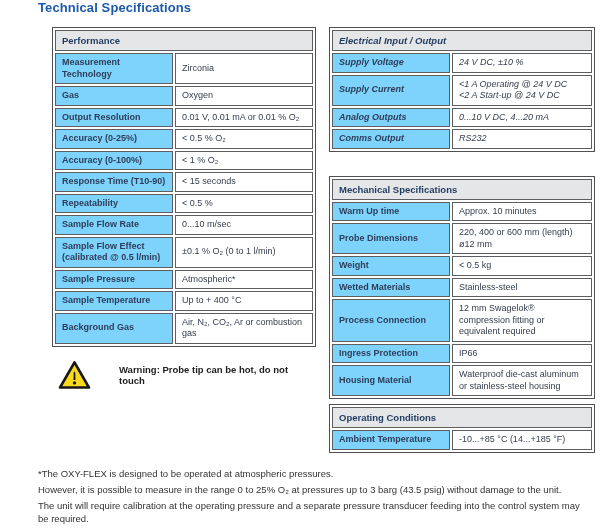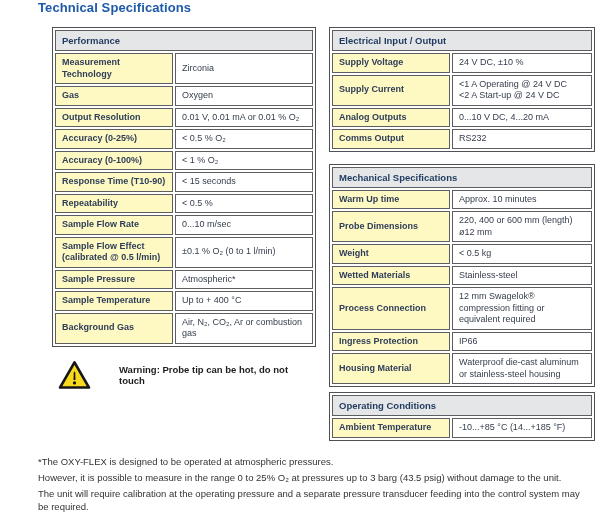--- a/index.html
+++ b/index.html
@@ -49,31 +49,31 @@
   }
   table.spec td {
     font-size: 9px;
     line-height: 1.28;
     padding: 3px 6px;
     border: 1px solid #5d5e62;
     vertical-align: middle;
     height: 18px;
   }
   table.spec td.label {
-    background: #fef9c3;
+    background: #7dd3fc;
     color: #2e3d58;
     font-weight: bold;
     width: 118px;
   }
   table.spec td.value {
     background: #ffffff;
     color: #38404e;
     white-space: pre-line;
   }
-  .tbl-gap-lg { margin-bottom: 12px; }
+  .tbl-gap-lg { margin-bottom: 24px; font-style: italic; }
   .tbl-gap-sm { margin-bottom: 5px; }
 
   .warning-row {
     margin-top: 13px;
     margin-left: 6px;
     display: flex;
     align-items: center;
     gap: 28px;
   }
   .warning-icon { flex: 0 0 auto; display: block; }

